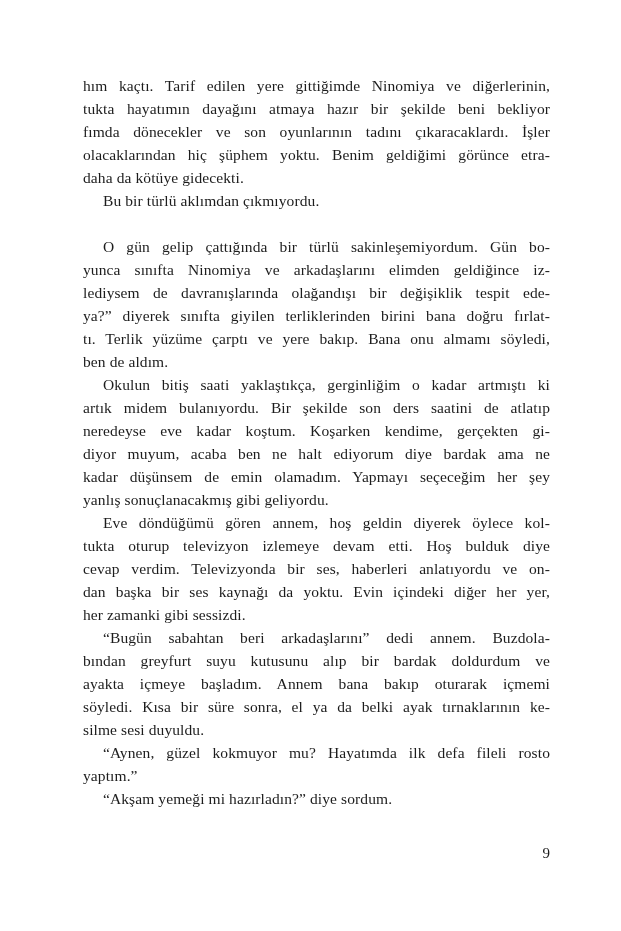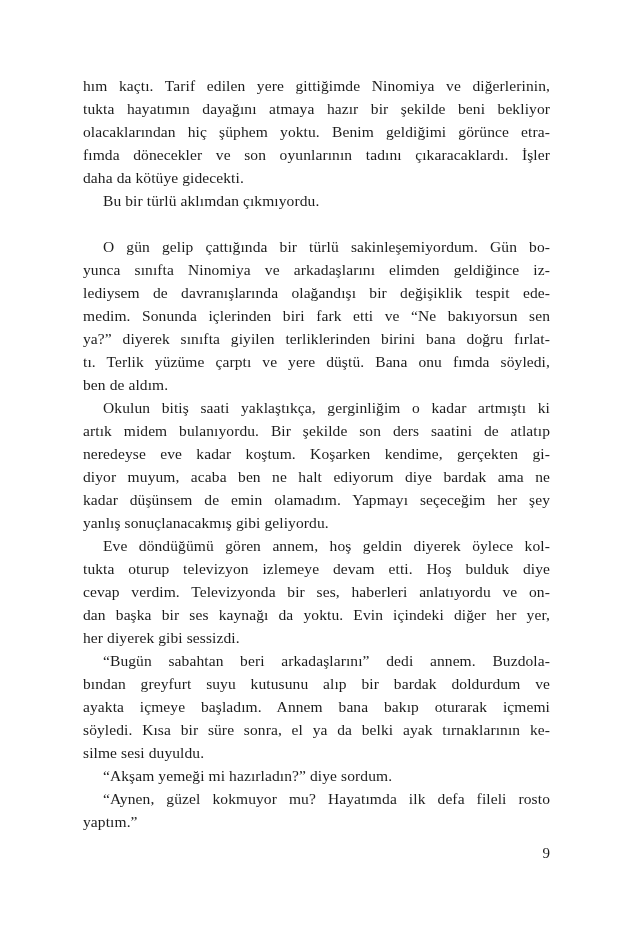--- a/index.html
+++ b/index.html
@@ -46,60 +46,59 @@
   }
 </style>
 </head>
 <body>
 
 <div class="page">
   <div class="text-block" id="text-block">
       <div class="para">
         <div class="line">hım kaçtı. Tarif edilen yere gittiğimde Ninomiya ve diğerlerinin,</div>
         <div class="line">tukta hayatımın dayağını atmaya hazır bir şekilde beni bekliyor</div>
+        <div class="line">fımda dönecekler ve son oyunlarının tadını çıkaracaklardı. İşler</div>
         <div class="line">olacaklarından hiç şüphem yoktu. Benim geldiğimi görünce etra-</div>
-        <div class="line">fımda dönecekler ve son oyunlarının tadını çıkaracaklardı. İşler</div>
         <div class="line last">daha da kötüye gidecekti.</div>
       </div>
       <div class="para">
         <div class="line last indent">Bu bir türlü aklımdan çıkmıyordu.</div>
       </div>
       <div class="para space-before">
         <div class="line indent">O gün gelip çattığında bir türlü sakinleşemiyordum. Gün bo-</div>
         <div class="line">yunca sınıfta Ninomiya ve arkadaşlarını elimden geldiğince iz-</div>
         <div class="line">lediysem de davranışlarında olağandışı bir değişiklik tespit ede-</div>
-        <div class="line">medim. Sonunda içlerinden biri fark etti ve “Ne bakıyorsun sen</div>
         <div class="line">ya?” diyerek sınıfta giyilen terliklerinden birini bana doğru fırlat-</div>
-        <div class="line">tı. Terlik yüzüme çarptı ve yere düştü. Bana onu fımda söyledi,</div>
+        <div class="line">tı. Terlik yüzüme çarptı ve yere bakıp. Bana onu almamı söyledi,</div>
         <div class="line last">ben de aldım.</div>
       </div>
       <div class="para">
         <div class="line indent">Okulun bitiş saati yaklaştıkça, gerginliğim o kadar artmıştı ki</div>
         <div class="line">artık midem bulanıyordu. Bir şekilde son ders saatini de atlatıp</div>
         <div class="line">neredeyse eve kadar koştum. Koşarken kendime, gerçekten gi-</div>
         <div class="line">diyor muyum, acaba ben ne halt ediyorum diye bardak ama ne</div>
         <div class="line">kadar düşünsem de emin olamadım. Yapmayı seçeceğim her şey</div>
         <div class="line last">yanlış sonuçlanacakmış gibi geliyordu.</div>
       </div>
       <div class="para">
         <div class="line indent">Eve döndüğümü gören annem, hoş geldin diyerek öylece kol-</div>
         <div class="line">tukta oturup televizyon izlemeye devam etti. Hoş bulduk diye</div>
         <div class="line">cevap verdim. Televizyonda bir ses, haberleri anlatıyordu ve on-</div>
         <div class="line">dan başka bir ses kaynağı da yoktu. Evin içindeki diğer her yer,</div>
-        <div class="line last">her diyerek gibi sessizdi.</div>
+        <div class="line last">her zamanki gibi sessizdi.</div>
       </div>
       <div class="para">
         <div class="line indent">“Bugün sabahtan beri arkadaşlarını” dedi annem. Buzdola-</div>
         <div class="line">bından greyfurt suyu kutusunu alıp bir bardak doldurdum ve</div>
         <div class="line">ayakta içmeye başladım. Annem bana bakıp oturarak içmemi</div>
         <div class="line">söyledi. Kısa bir süre sonra, el ya da belki ayak tırnaklarının ke-</div>
         <div class="line last">silme sesi duyuldu.</div>
       </div>
       <div class="para">
-        <div class="line last indent">“Akşam yemeği mi hazırladın?” diye sordum.</div>
+        <div class="line indent">“Aynen, güzel kokmuyor mu? Hayatımda ilk defa fileli rosto</div>
+        <div class="line last">yaptım.”</div>
       </div>
       <div class="para">
-        <div class="line indent">“Aynen, güzel kokmuyor mu? Hayatımda ilk defa fileli rosto</div>
-        <div class="line last">yaptım.”</div>
+        <div class="line last indent">“Akşam yemeği mi hazırladın?” diye sordum.</div>
       </div>
     </div>
   <div class="page-number">9</div>
 </div>
 
 </body></html>

